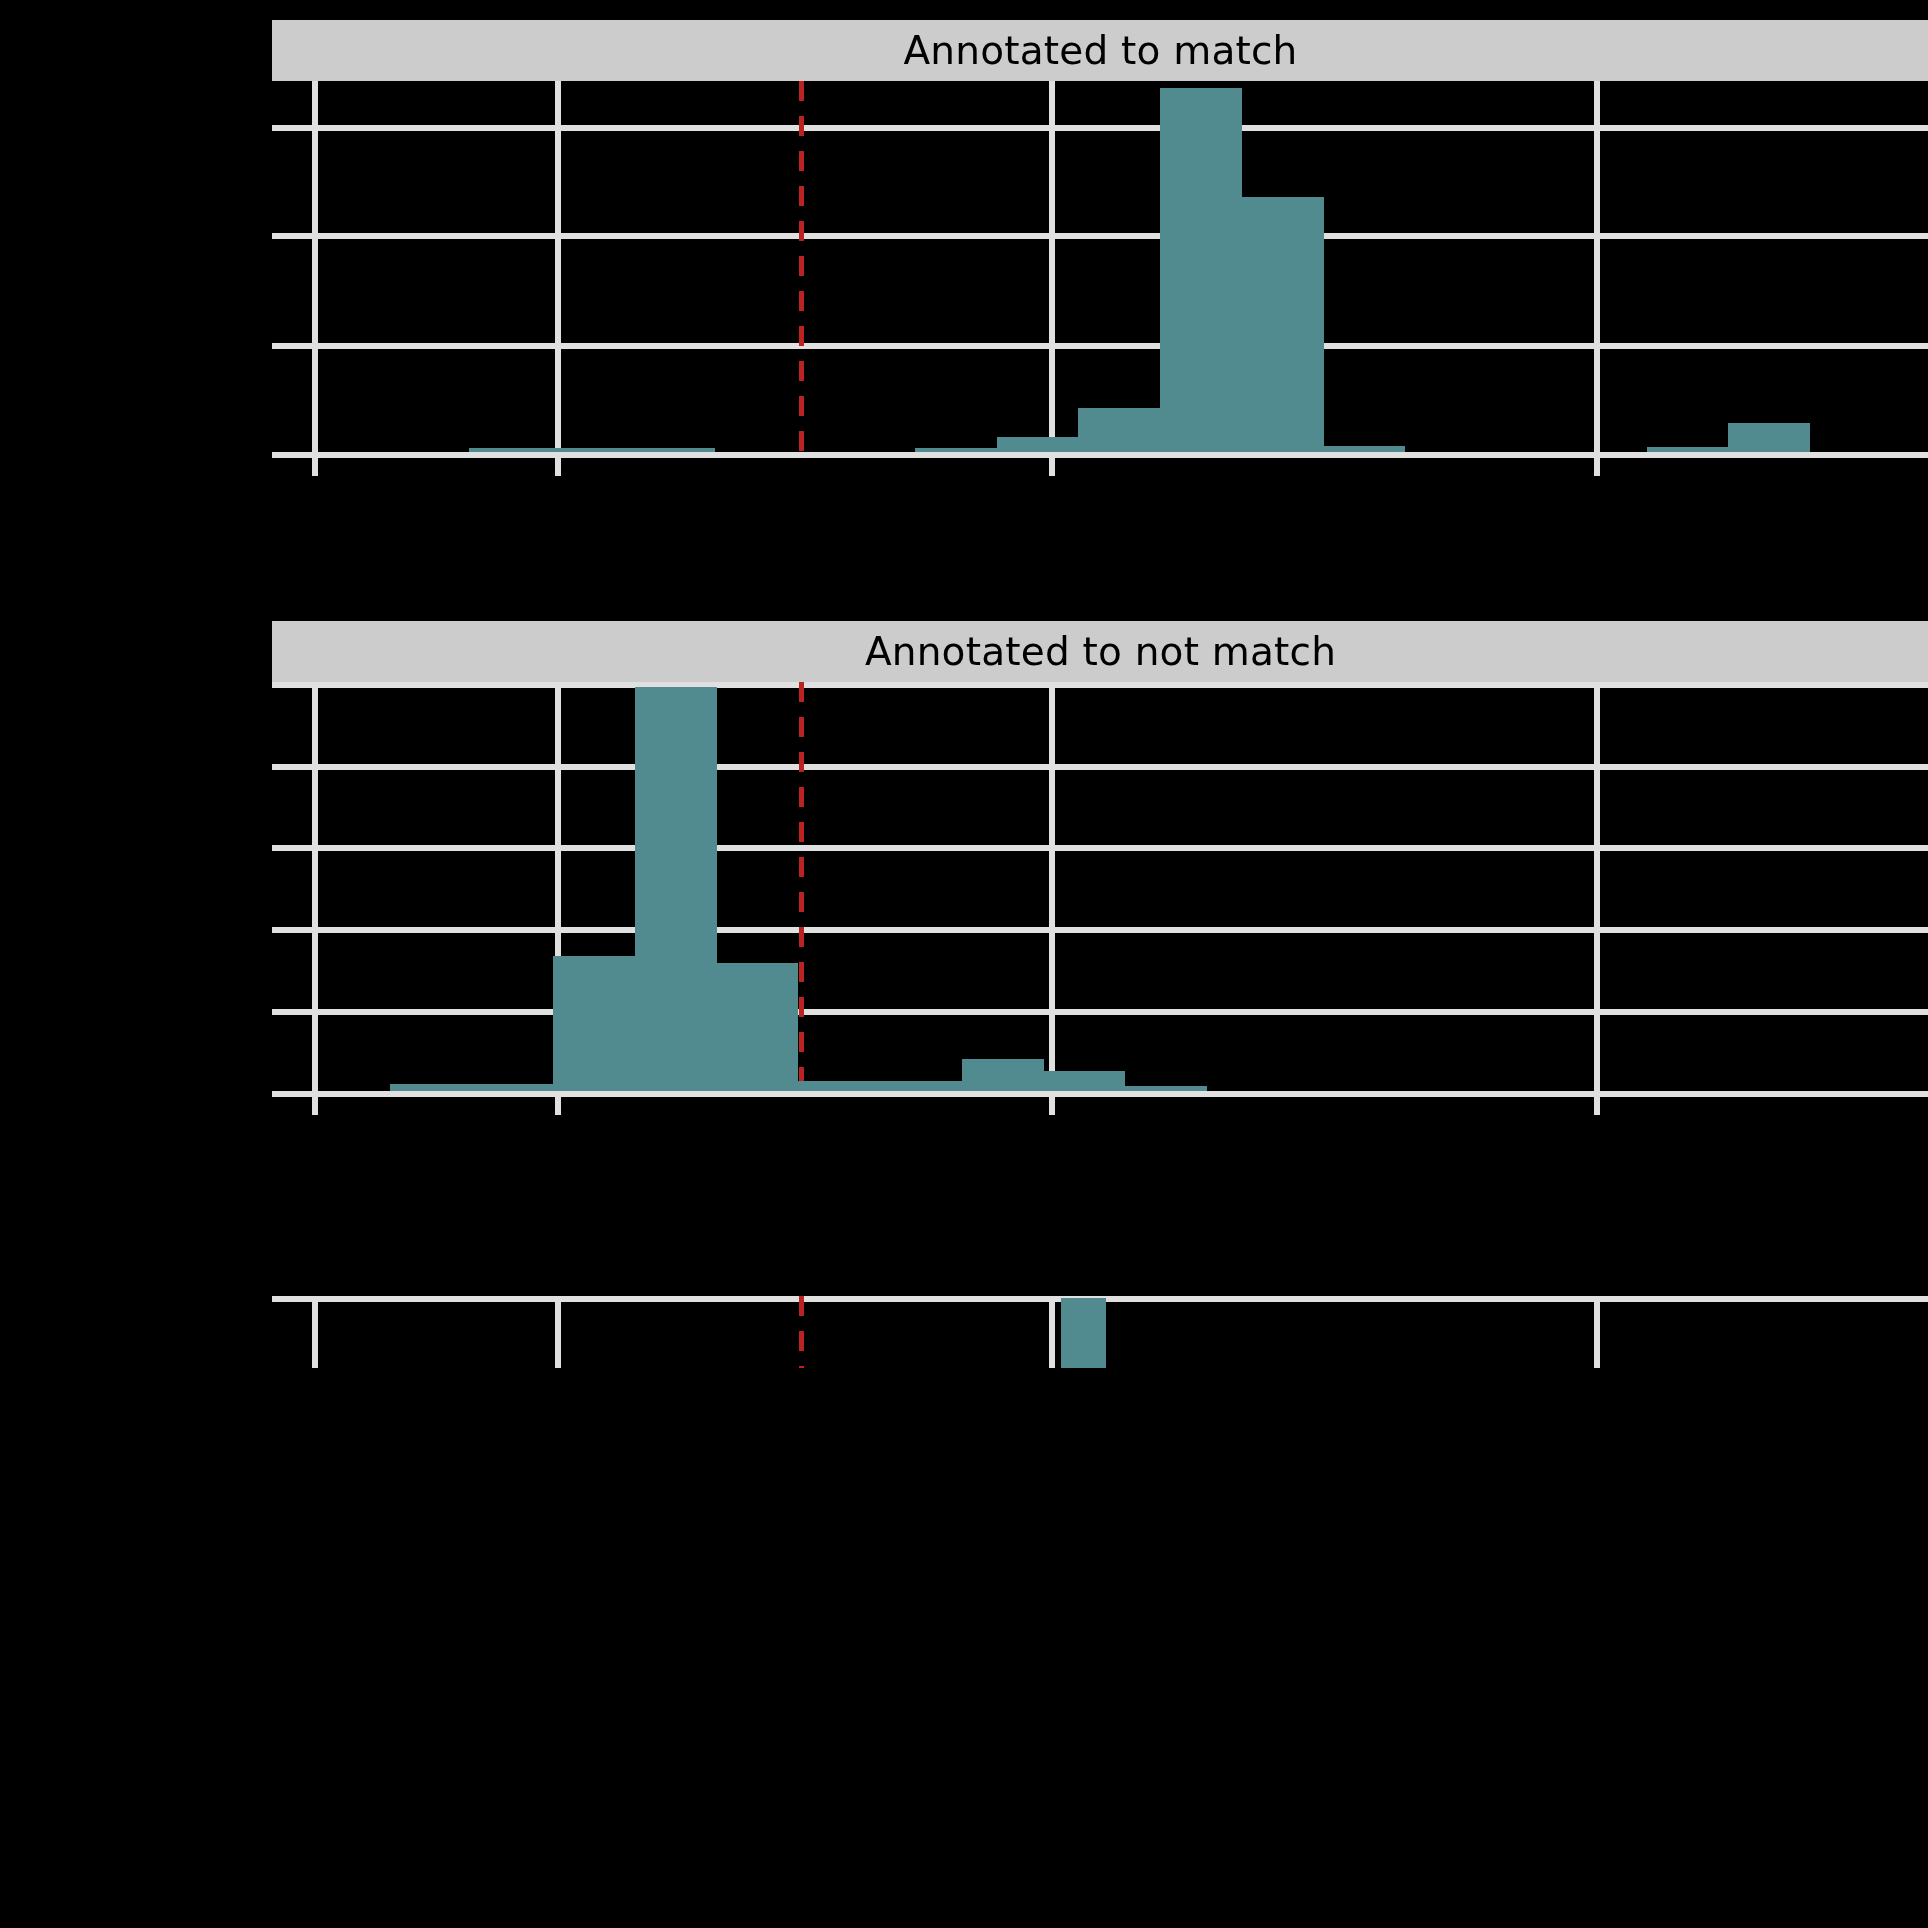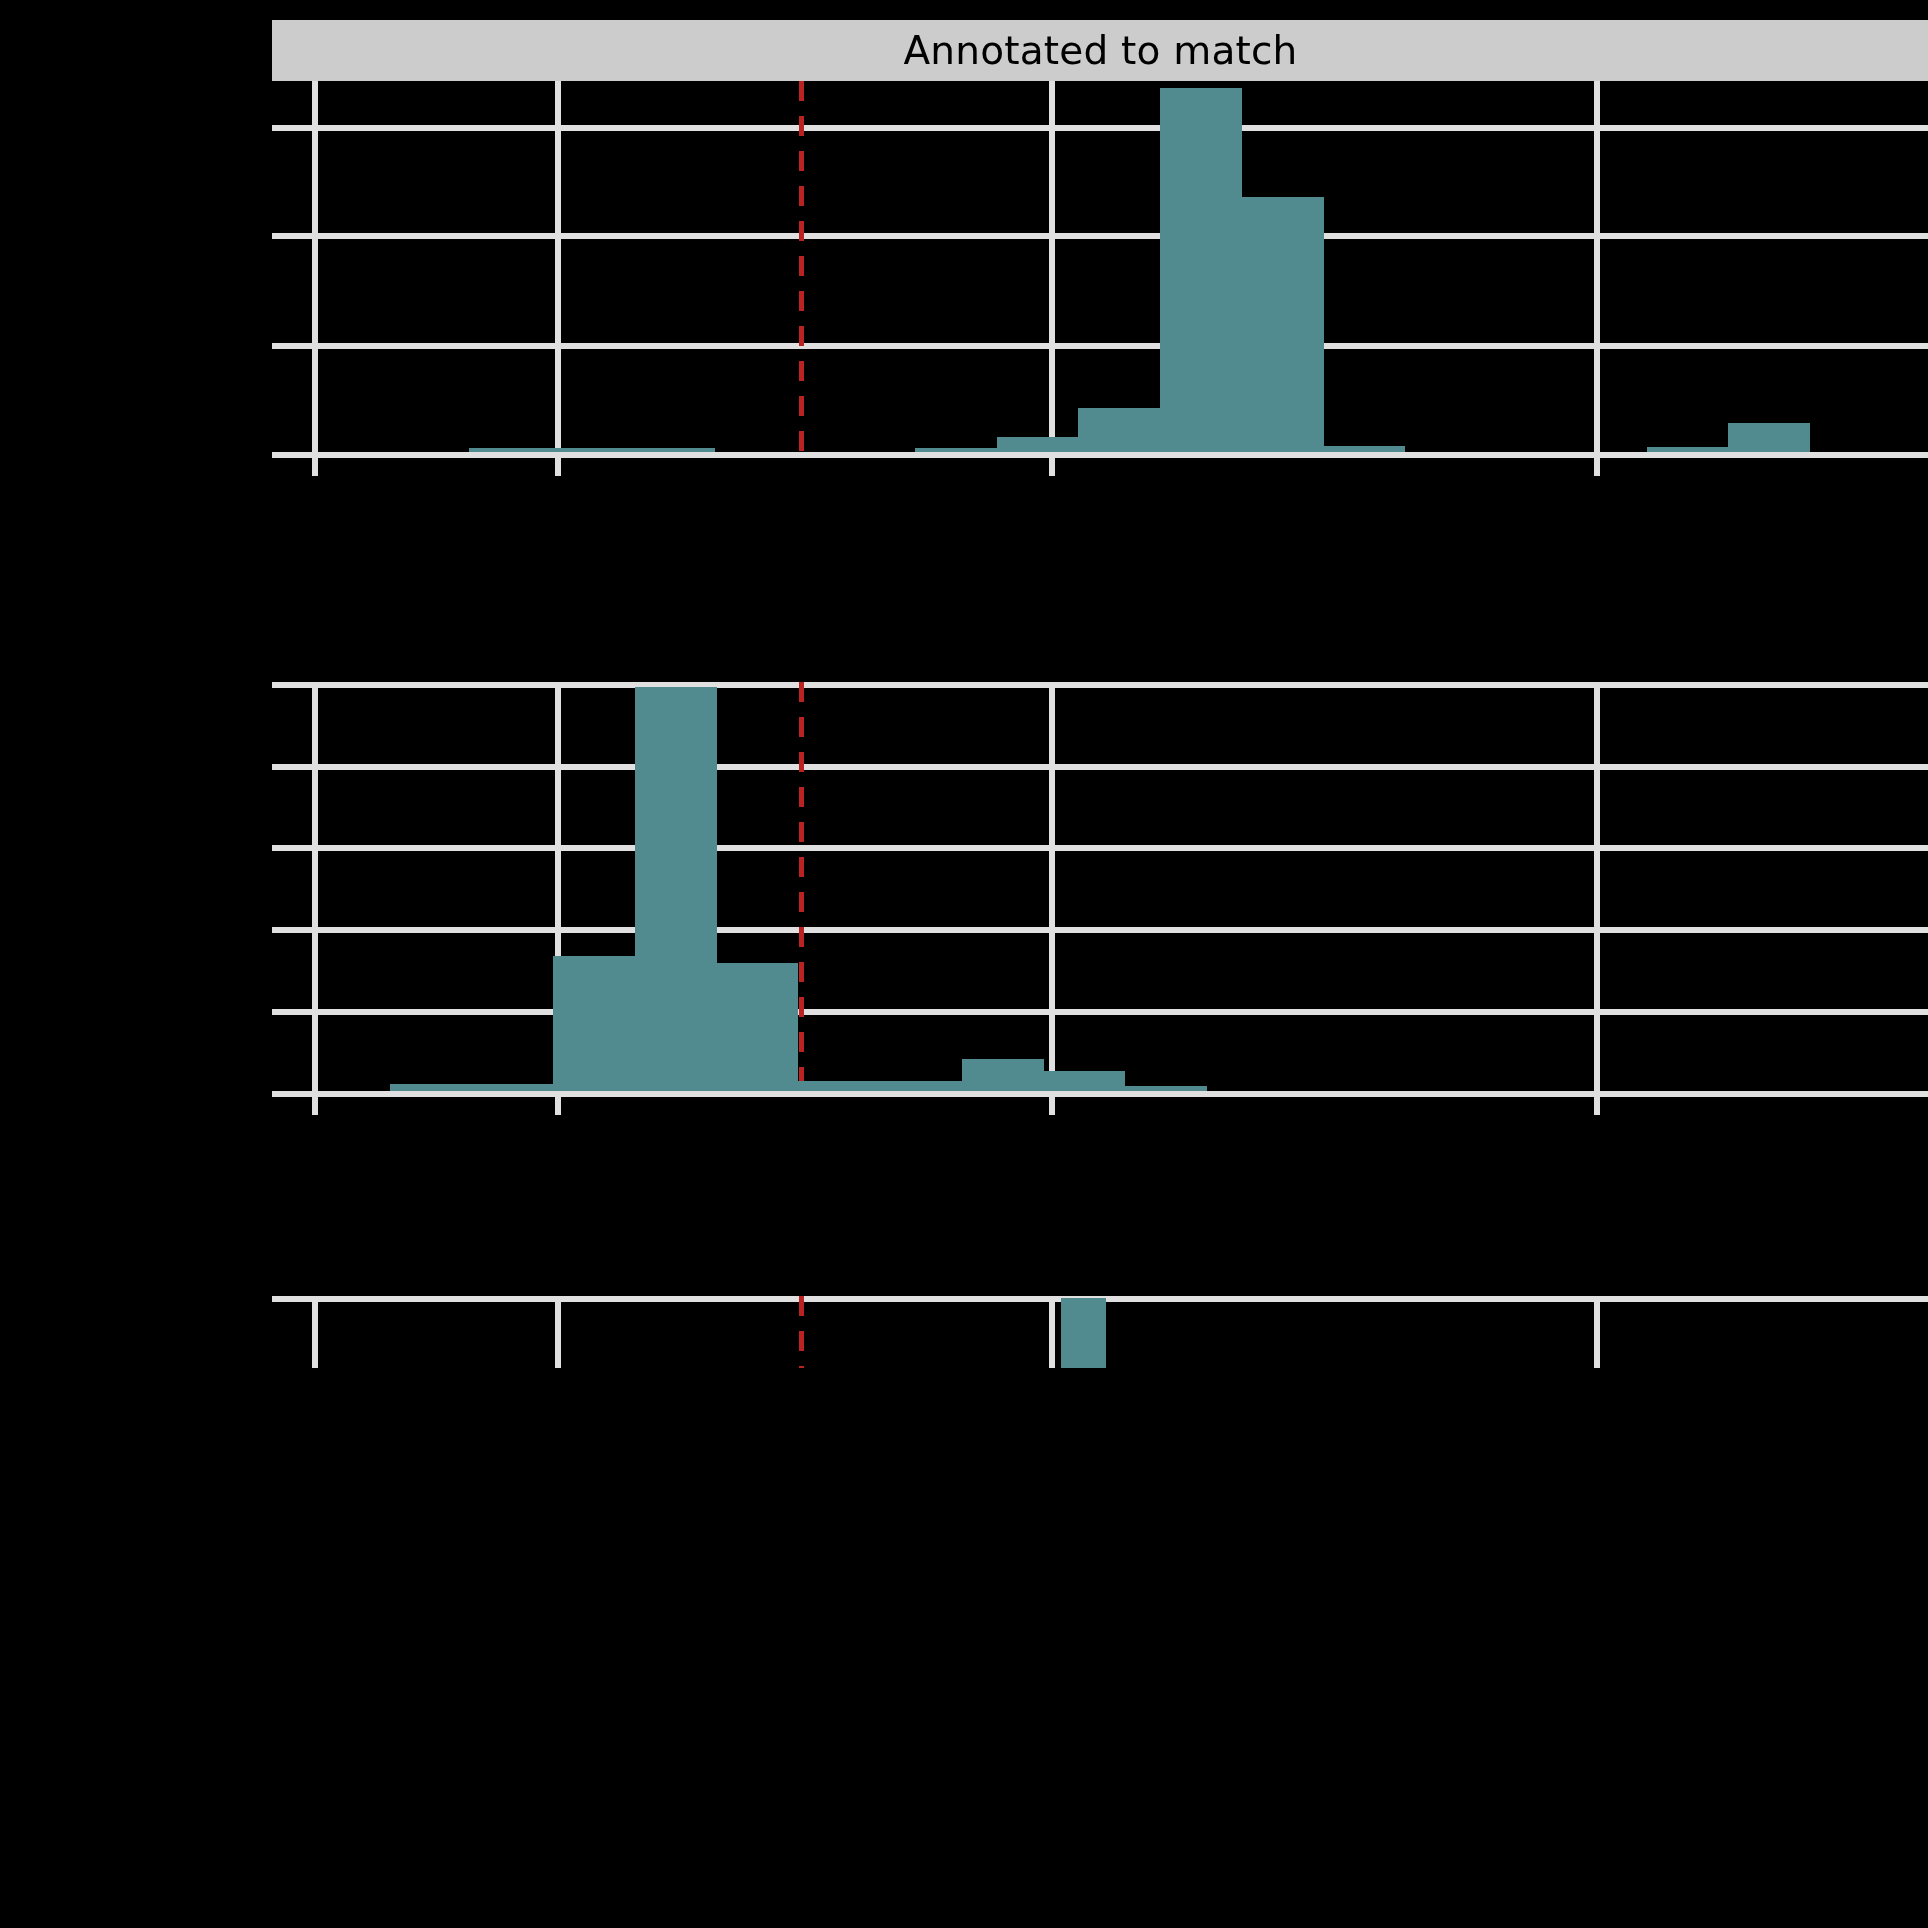--- a/index.html
+++ b/index.html
@@ -86,20 +86,23 @@
       <div class="bar" style="left:1456px;bottom:119px;width:82px;height:29px;"></div>
 
       <div class="xtick" style="left:40px;top:371px;"></div>
       <div class="xtick" style="left:283px;top:371px;"></div>
       <div class="xtick" style="left:777px;top:371px;"></div>
       <div class="xtick" style="left:1322px;top:371px;"></div>
     </div>
   </div>
 
   <div class="facet" style="top:621px;height:569px;">
+    <div class="strip">
+      <span class="strip-label">Annotated to not match</span>
+    </div>
     <div class="axes" style="top:61px;height:509px;">
       <div class="gridline gh" style="top:0px;"></div>
       <div class="gridline gh" style="top:82px;"></div>
       <div class="gridline gh" style="top:163px;"></div>
       <div class="gridline gh" style="top:245px;"></div>
       <div class="gridline gh" style="top:327px;"></div>
       <div class="baseline" style="top:409px;"></div>
       <div class="gridline gv" style="left:40px;height:409px;"></div>
       <div class="gridline gv" style="left:283px;height:409px;"></div>
       <div class="gridline gv" style="left:777px;height:409px;"></div>

